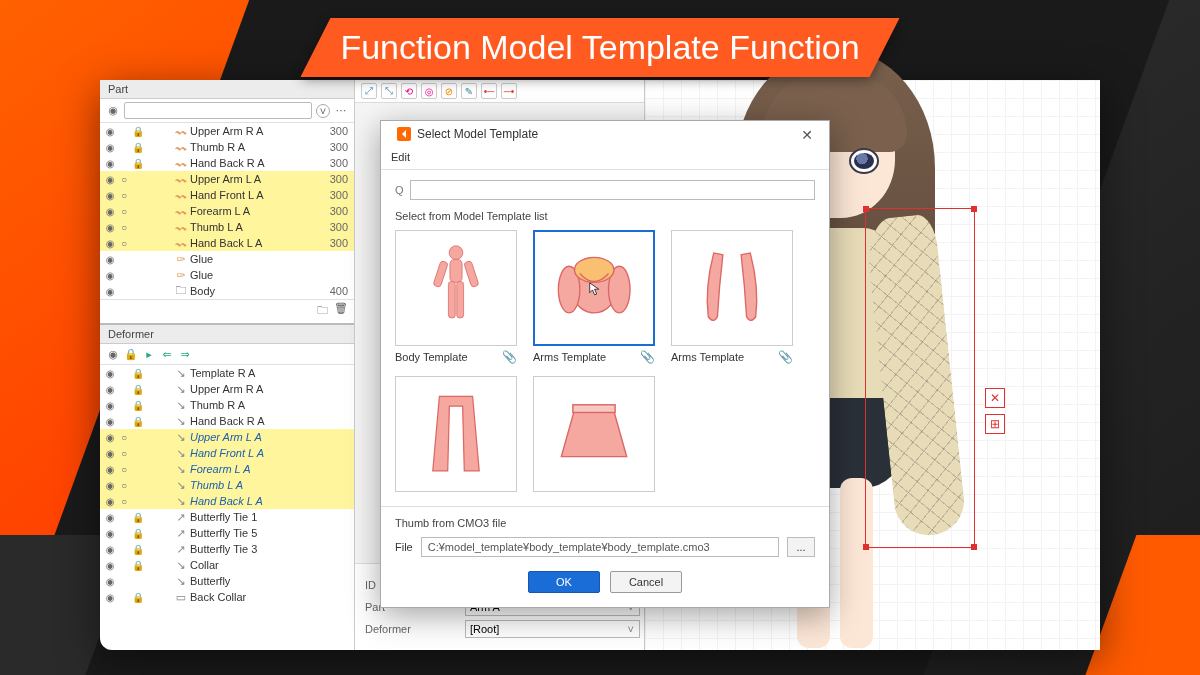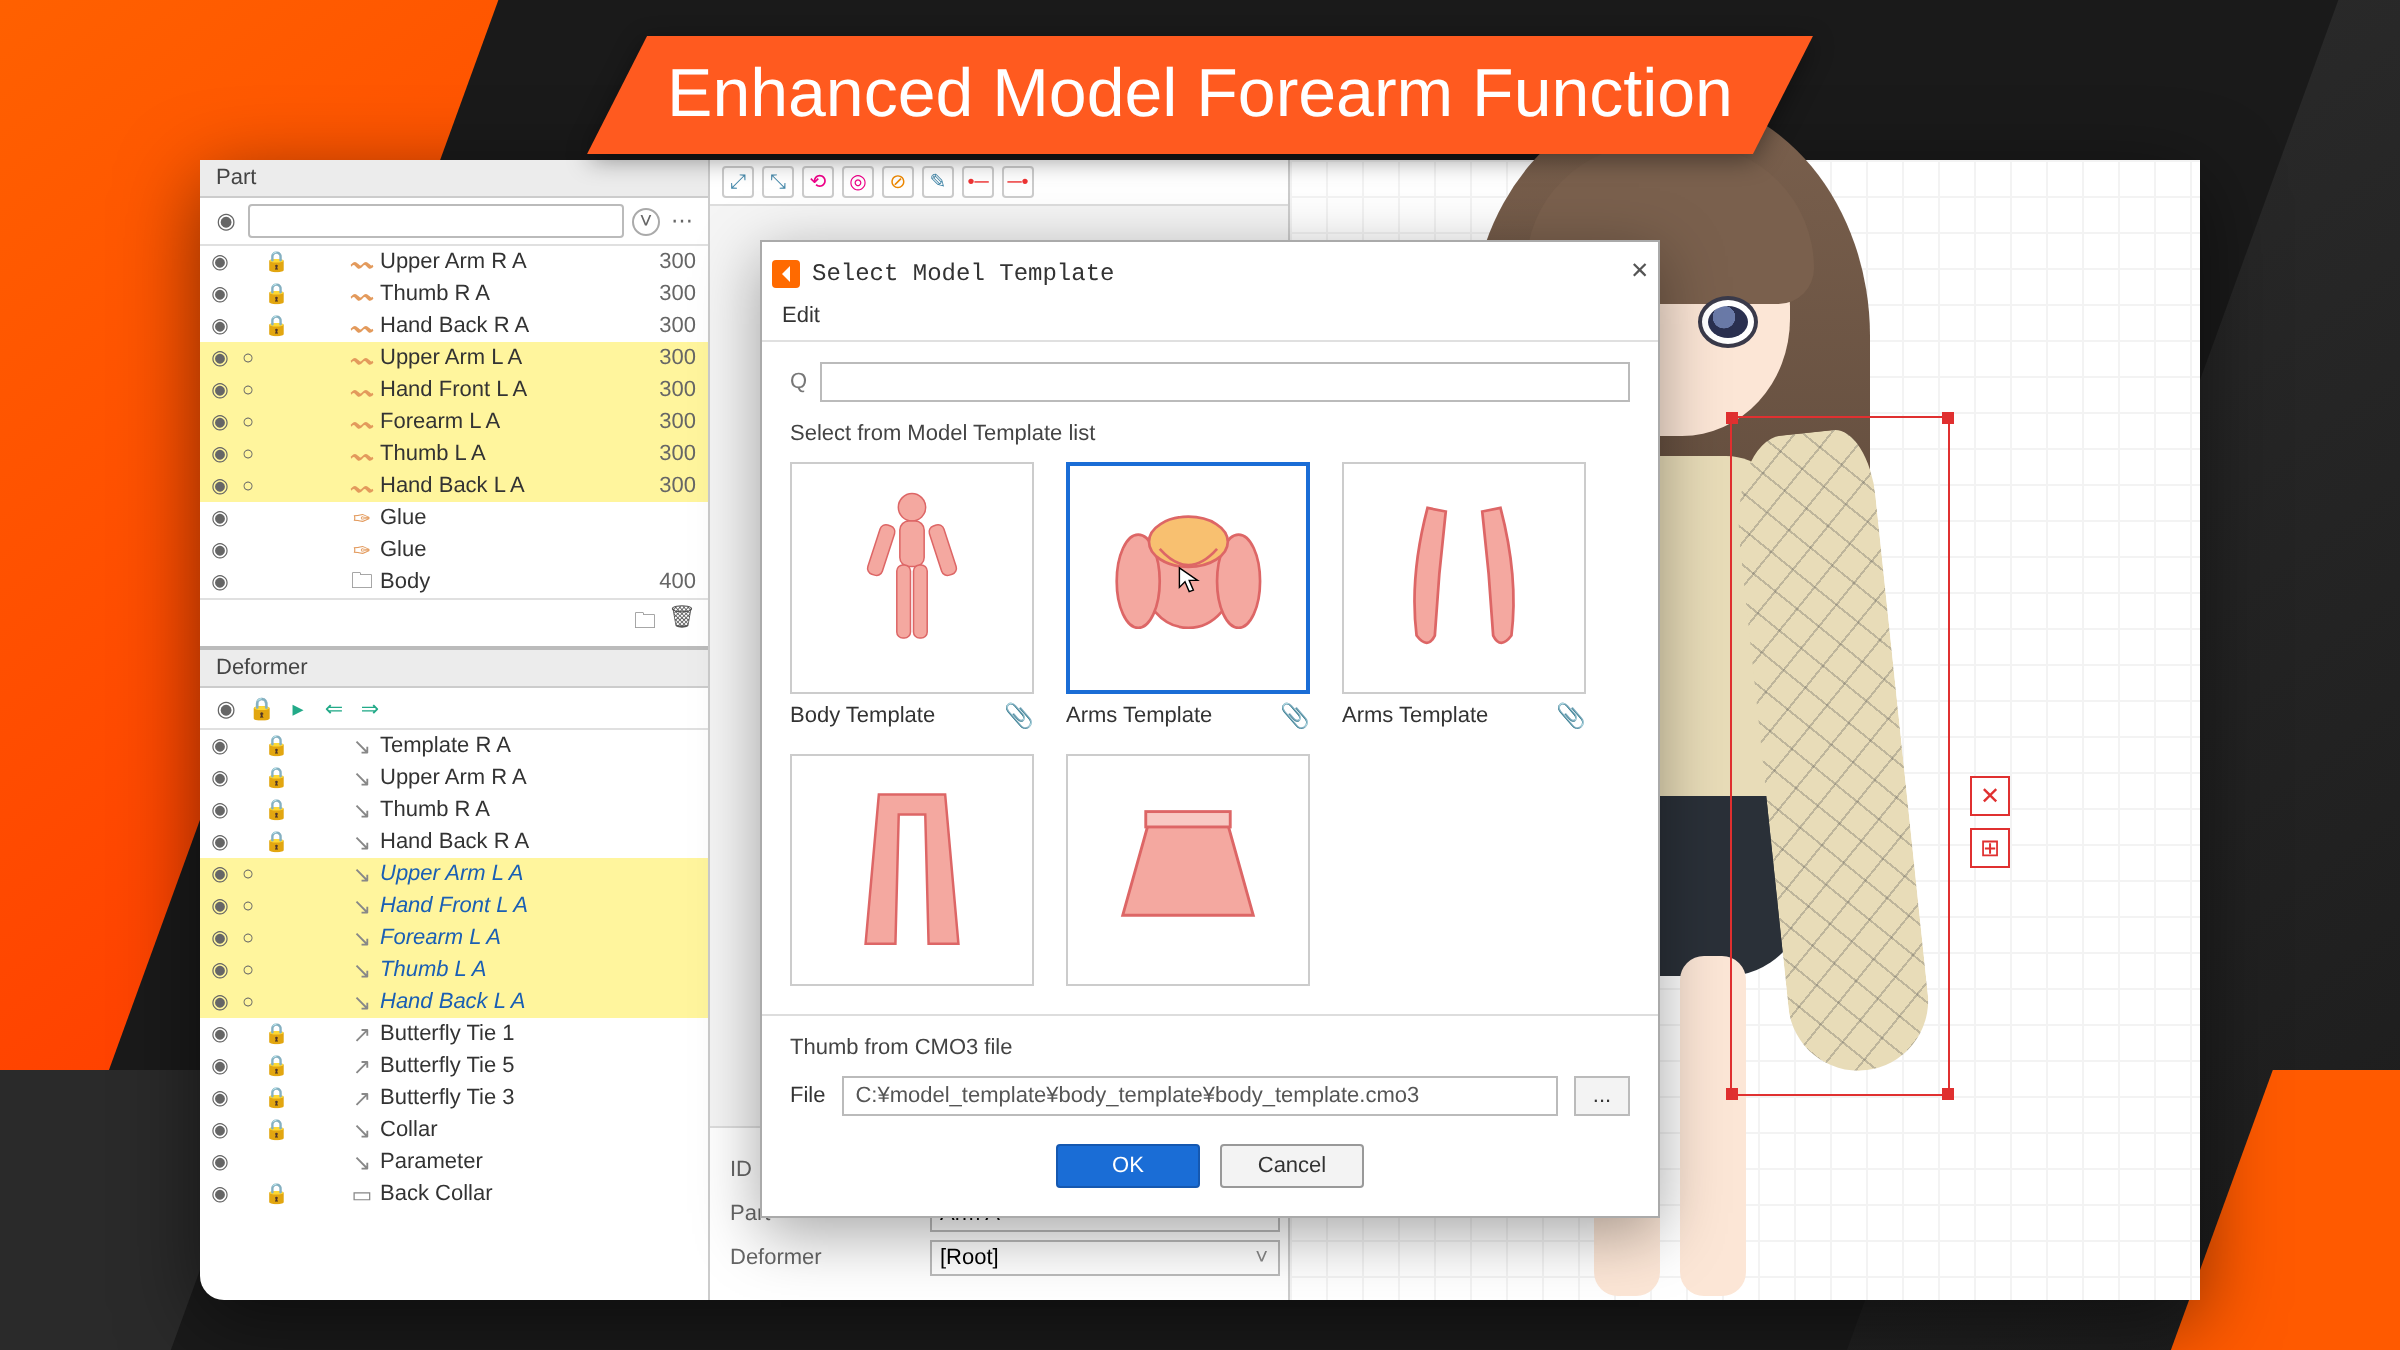--- a/index.html
+++ b/index.html
@@ -73,21 +73,21 @@
   .mesh-arm{position:absolute;left:16px;top:8px;width:70px;height:320px;background:#e8dcb8;border-radius:30px 20px 40px 40px/60px 40px 40px 40px;transform:rotate(-6deg);
     background-image:
       repeating-linear-gradient(45deg, rgba(80,80,80,.28) 0 1px, transparent 1px 14px),
       repeating-linear-gradient(-45deg, rgba(80,80,80,.28) 0 1px, transparent 1px 14px);
   }
   .gizmo{position:absolute;right:-40px;top:360px;display:flex;flex-direction:column;gap:6px;}
   .gizmo div{width:20px;height:20px;border:1.5px solid #e03030;color:#e03030;display:flex;align-items:center;justify-content:center;font-size:12px;background:#fff;}
 
   
   .dialog{position:absolute;left:380px;top:120px;width:450px;background:#fff;border:1px solid #aaa;box-shadow:0 8px 30px rgba(0,0,0,.35);z-index:40;}
-  .dlg-title{display:flex;align-items:flex-end;padding:6px 5px;font-size:12px;gap:6px;font-family:Liberation Mono, monospace;}
+  .dlg-title{display:flex;align-items:flex-start;padding:6px 16px;font-size:12px;gap:6px;}
   .dlg-title .logo{width:14px;height:14px;background:#ff6a00;border-radius:2px;position:relative;}
   .dlg-title .logo::after{content:"";position:absolute;border:4px solid transparent;border-right-color:#fff;left:1px;top:3px;}
   .dlg-title .close{margin-left:auto;font-size:14px;color:#555;cursor:pointer;}
   .dlg-menu{padding:2px 10px 6px;font-size:11px;color:#333;border-bottom:1px solid #e0e0e0;}
   .dlg-body{padding:10px 14px 14px;}
   .dlg-search{display:flex;align-items:center;gap:6px;margin-bottom:10px;}
   .dlg-search .q{color:#777;}
   .dlg-search input{flex:1;height:20px;border:1px solid #bbb;padding:0 6px;font-size:11px;}
   .section-label{font-size:11px;color:#444;margin:6px 0 8px;}
   .template-grid{display:flex;flex-wrap:wrap;gap:12px 16px;}
@@ -112,21 +112,21 @@
   .thumb svg{width:80%;height:80%;}
 </style>
 </head>
 <body>
 
 <div class="bg-shapes"></div>
 <div class="bg-dark-l"></div>
 <div class="bg-orange-r"></div>
 
 <div class="banner-wrap">
-  <div class="banner">Enhanced Model Forearm Function</div>
+  <div class="banner">Function Model Template Function</div>
 </div>
 
 <div class="app">
 
   <div class="left-col">
 
     <div class="part-panel">
       <div class="panel-title">Part</div>
       <div class="panel-tools">
         <span class="icon">◉</span>
@@ -404,21 +404,21 @@
             <div class="lbl">Collar</div>
           </div>
           <div class="row">
             <div class="gutter">
               <span>◉</span>
               <span></span>
               <span></span>
             </div>
             <div class="indent"></div>
             <div class="micon" style="color:#888">↘</div>
-            <div class="lbl">Parameter</div>
+            <div class="lbl">Butterfly</div>
           </div>
           <div class="row">
             <div class="gutter">
               <span>◉</span>
               <span></span>
               <span>🔒</span>
             </div>
             <div class="indent"></div>
             <div class="micon" style="color:#888">▭</div>
             <div class="lbl">Back Collar</div>

